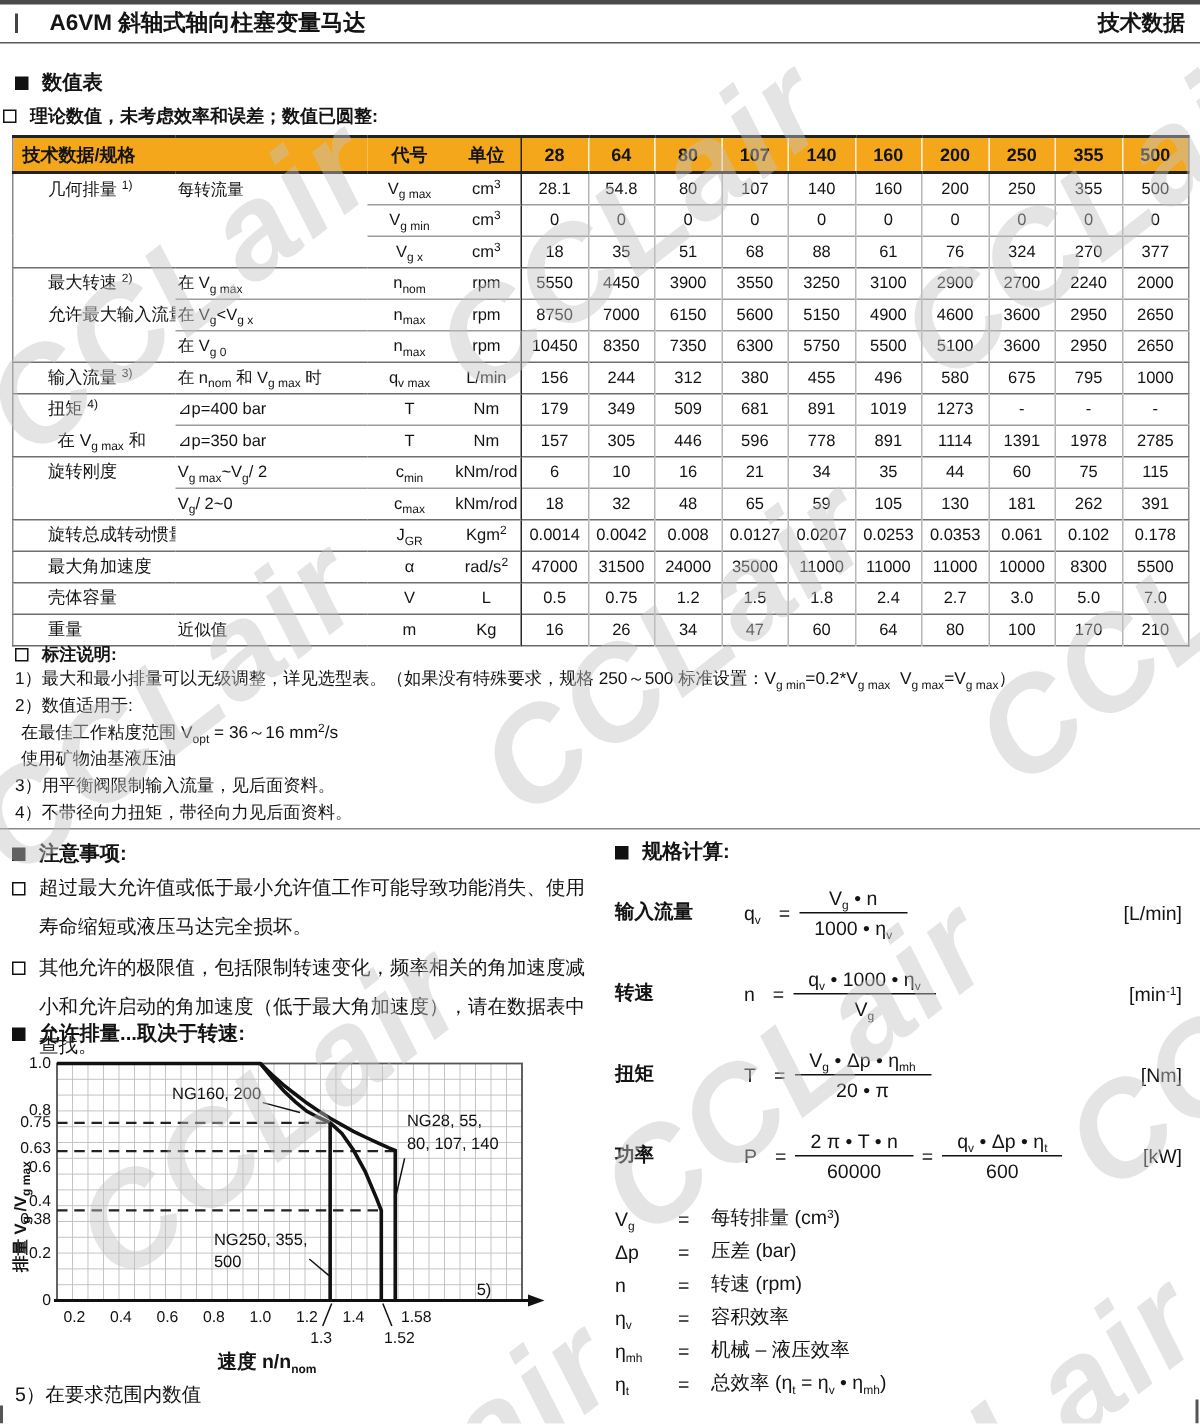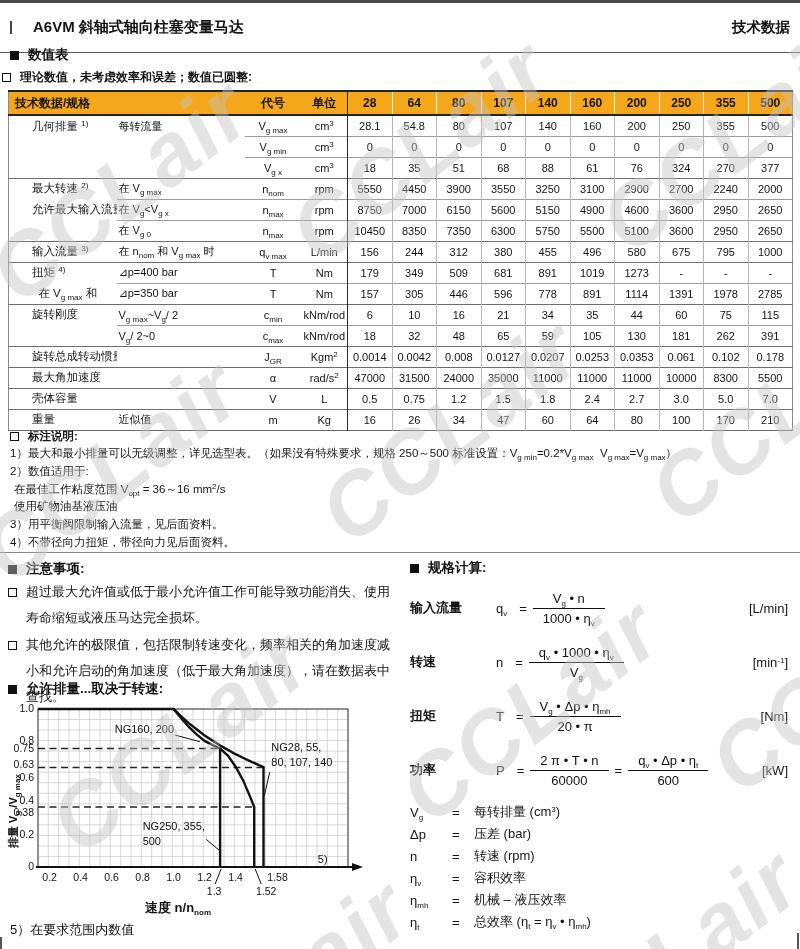--- a/index.html
+++ b/index.html
@@ -9,21 +9,21 @@
   sub{font-size:8px;vertical-align:-3px;line-height:0;}
   sup{font-size:8px;vertical-align:4px;line-height:0;}
 
   
   .watermarks{position:absolute;inset:0;pointer-events:none;z-index:9;}
   .wm{position:absolute;font-size:88px;font-weight:bold;font-style:italic;
       color:rgba(195,195,195,0.45);transform:rotate(-38deg);white-space:nowrap;
       letter-spacing:2px;}
 
   
-  .topbar{position:absolute;top:0;left:0;width:800px;height:53px;
+  .topbar{position:absolute;top:0;left:0;width:800px;height:29px;
           border-top:3px solid #4a4a4a;border-bottom:1px solid #5a5a5a;
           display:flex;align-items:center;justify-content:space-between;
           padding:0 10px;box-sizing:border-box;}
   .topbar-left{display:flex;align-items:center;}
   .head-tick{display:inline-block;width:2px;height:13px;background:#444;margin-right:21px;}
   .doc-title{font-size:15px;font-weight:bold;}
   .doc-right{font-size:14.5px;font-weight:bold;}
 
   
   .sec-title{display:flex;align-items:center;font-weight:bold;font-size:13.5px;}

